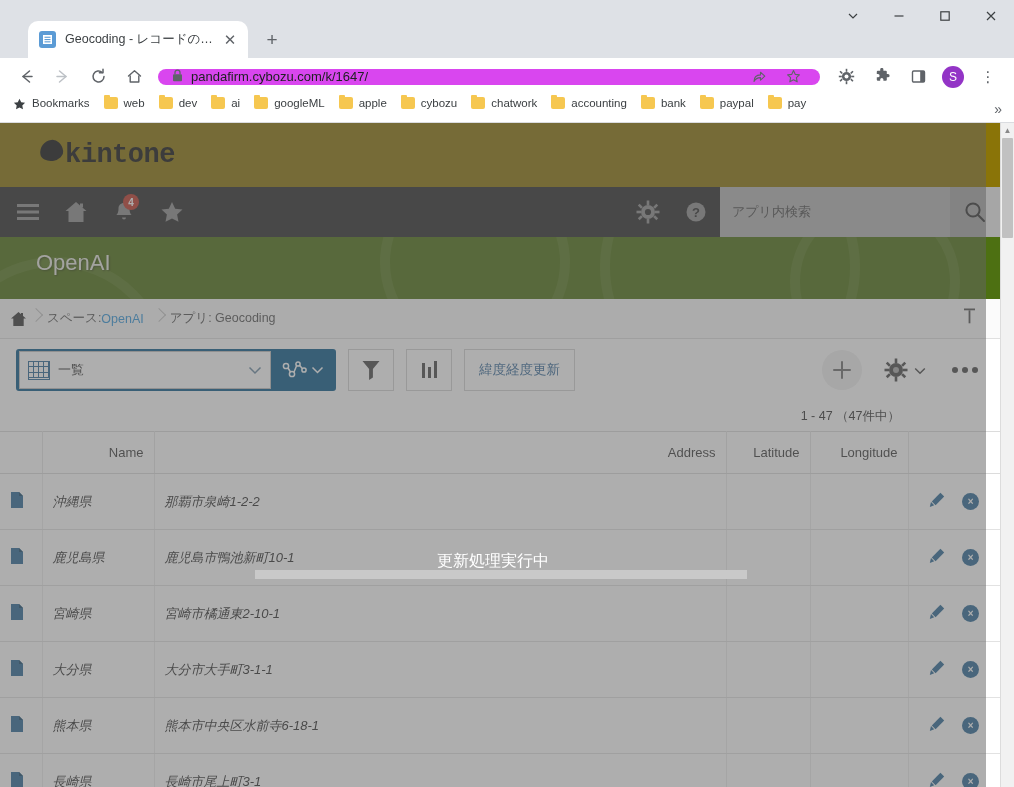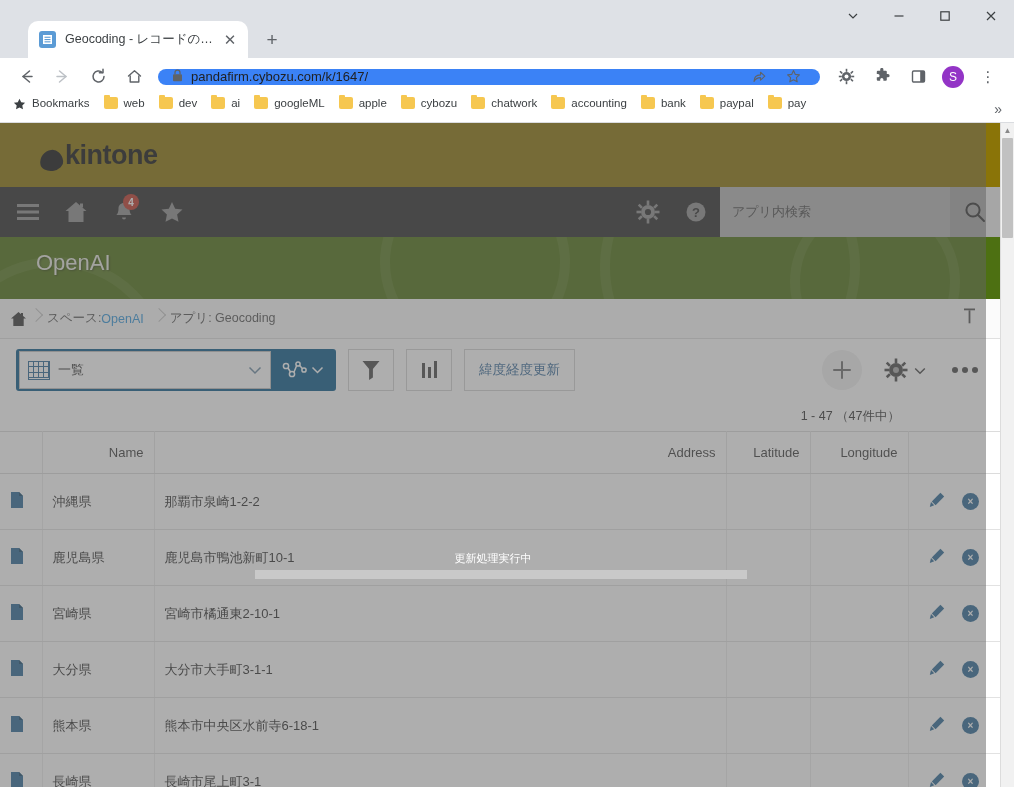--- a/index.html
+++ b/index.html
@@ -58,21 +58,21 @@
     height: 37px; background: #fff;
     display: flex; align-items: center; padding: 0 8px;
   }
   .navbtn {
     width: 28px; height: 28px; margin: 0 4px;
     display: flex; align-items: center; justify-content: center;
     color: #5f6368; flex: 0 0 auto;
   }
   .navbtn.disabled { color: #bdc1c6; }
   .omnibox {
-    flex: 1 1 auto; height: 16px; background: #3b82f6;
+    flex: 1 1 auto; height: 16px; background: #d946ef;
     border-radius: 14px; margin: 0 8px 0 6px;
     display: flex; align-items: center; padding: 0 10px;
     min-width: 0;
   }
   .omnibox .lock { margin: 0 8px 0 4px; color: #5f6368; flex: 0 0 auto; }
   .omni-url {
     font-size: 13px; color: #202124; white-space: nowrap;
     overflow: hidden; text-overflow: ellipsis;
   }
   .omni-right { display: flex; align-items: center; margin-left: auto; flex: 0 0 auto; }
@@ -113,22 +113,22 @@
     background: #fff; overflow: hidden;
   }
   .page { position: absolute; inset: 0 14px 0 0; overflow: hidden; }
 
   
   .k-header {
     height: 64px; background: #8a7408;
     display: flex; align-items: center; position: relative;
   }
   .k-logo {
-    margin-left: 40px; display: flex; align-items: flex-end;
-    color: #111; font-size: 27px; font-weight: bold; letter-spacing: -0.5px;
+    margin-left: 40px; display: flex; align-items: flex-start;
+    color: #111; font-size: 27px; font-weight: bold; letter-spacing: -0.5px; font-family: Liberation Mono, monospace;
   }
   .k-logo .blob {
     width: 23px; height: 21px; background: #111;
     border-radius: 55% 45% 50% 50% / 60% 60% 40% 40%;
     margin-right: 2px; transform: rotate(-8deg);
   }
   .k-user {
     position: absolute; right: 35px; top: 0; height: 64px; width: 280px;
     background: #8f7a09; display: flex; align-items: center; padding: 0 18px;
   }
@@ -258,36 +258,37 @@
   }
 
   
   .k-progress {
     position: absolute; left: 255px; top: 447px;
     width: 492px; height: 9px; background: #c9c9c9; z-index: 60;
   }
   .k-progress .bar { height: 100%; width: 100%; background: #c9c9c9; }
   .k-loading-text {
     position: absolute; left: 0; right: 14px; top: 428px;
-    text-align: center; color: #fff; font-size: 11px; z-index: 61;
+    text-align: center; color: #fff; font-size: 16px; z-index: 61;
   }
 
   
   .k-table { width: 100%; border-collapse: collapse; table-layout: fixed; background: #fff; }
   .k-table th {
     height: 42px; text-align: right; font-weight: normal;
     font-size: 13px; color: #3c3c3c; padding: 0 10px;
     border-bottom: 1px solid #dcdcdc; border-right: 1px solid #e6e6e6;
     border-top: 1px solid #dcdcdc;
     vertical-align: middle; font-family: "Liberation Sans", sans-serif;
   }
   .k-table td {
     height: 56px; font-size: 13px; color: #2e2e2e; padding: 0 10px;
     border-bottom: 1px solid #e2e2e2; border-right: 1px solid #ececec;
     vertical-align: middle;
+    font-style: italic;
   }
   .col-ic { width: 42px; }
   .col-name { width: 112px; }
   .col-addr { width: 572px; }
   .col-lat { width: 84px; }
   .col-lng { width: 98px; }
   .col-act { width: 92px; }
   .doc-ic { display: block; }
   .row-actions { display: flex; align-items: center; gap: 17px; justify-content: center; }
   .pencil { color: #2d6a96; }

